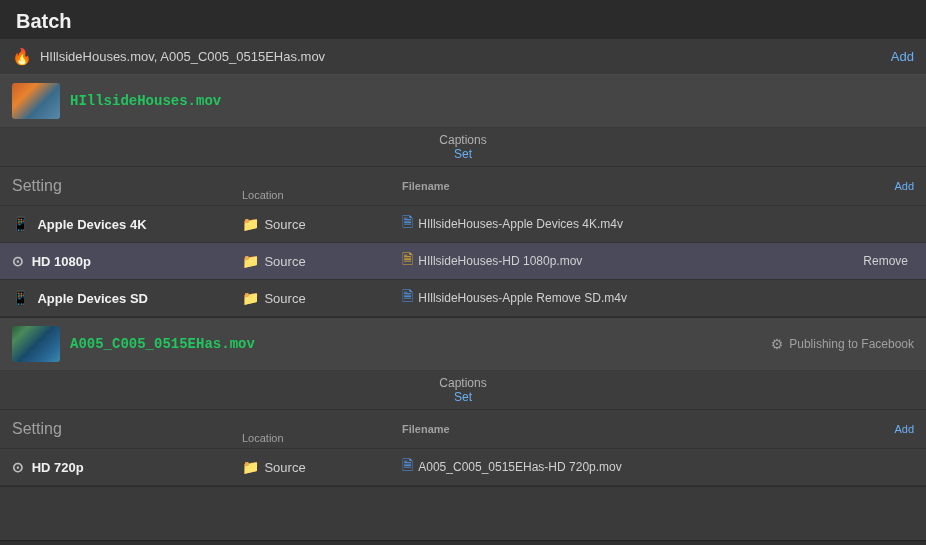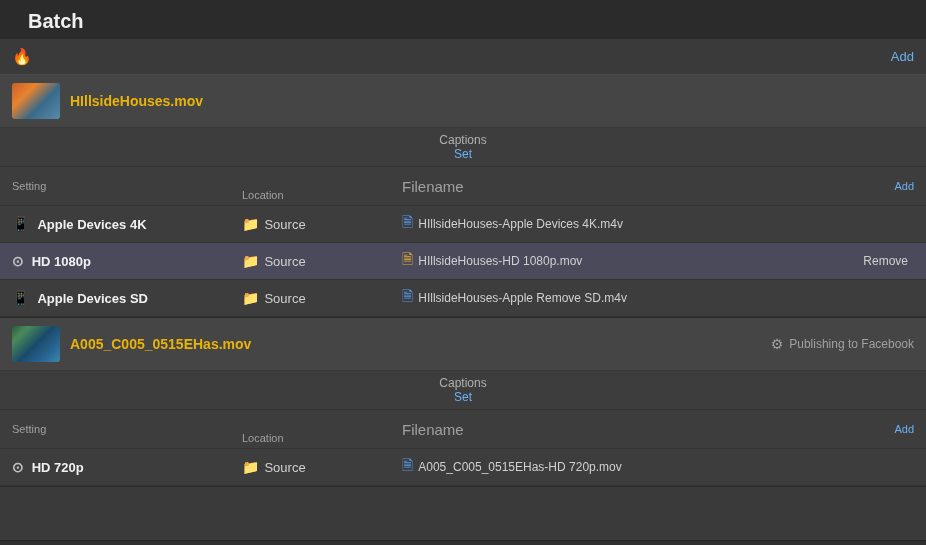--- a/index.html
+++ b/index.html
@@ -8,21 +8,21 @@
       height: 545px;
       background: #2b2b2b;
       font-family: -apple-system, BlinkMacSystemFont, 'Helvetica Neue', sans-serif;
       color: #e0e0e0;
       overflow: hidden;
     }
     .page-title {
       font-size: 20px;
       font-weight: 600;
       color: #f0f0f0;
-      padding: 10px 16px 6px 28px;
+      padding: 10px 16px 6px 16px;
     }
     .main-container {
       display: flex;
       height: calc(545px - 44px);
     }
     .content-area {
       flex: 1;
       background: #3a3a3a;
       overflow-y: auto;
       padding: 0;
@@ -76,21 +76,22 @@
     }
     .thumb-houses {
       background: linear-gradient(135deg, #c8602a 0%, #e8832e 30%, #3a6a8a 60%, #5a8aaa 100%);
     }
     .thumb-sea {
       background: linear-gradient(135deg, #2a5a3a 0%, #4a8a5a 20%, #1a4a6a 50%, #2a6a9a 80%, #3a8aaa 100%);
     }
     .file-name {
       font-size: 14px;
       font-weight: 600;
-      color: #eab308;
+      color: #22c55e;
+      font-family: Liberation Mono, monospace;
     }
     .file-action {
       margin-left: auto;
       display: flex;
       align-items: center;
       gap: 6px;
       color: #a0a0a0;
       font-size: 12px;
     }
     .gear-icon { font-size: 14px; }
@@ -117,23 +118,23 @@
       border: none;
     }
     
     .col-headers {
       display: flex;
       align-items: center;
       padding: 4px 12px;
       background: #3d3d3d;
       border-bottom: 1px solid #333;
     }
-    .col-setting { width: 230px; font-size: 11px; color: #a0a0a0; }
+    .col-setting { width: 230px; font-size: 16px; color: #a0a0a0; }
     .col-location { width: 160px; font-size: 11px; color: #a0a0a0; margin-top: 18px; }
-    .col-filename { flex: 1; font-size: 15px; color: #a0a0a0; }
+    .col-filename { flex: 1; font-size: 11px; color: #a0a0a0; font-weight: bold; }
     .col-add { color: #6ab0f5; font-size: 11px; cursor: pointer; background: none; border: none; }
 
     
     .encode-row {
       display: flex;
       align-items: center;
       padding: 6px 12px;
       background: #3d3d3d;
       border-bottom: 1px solid #333;
     }
@@ -207,20 +208,21 @@
 <body>
 
 <div class="page-title">Batch</div>
 
 <div class="main-container">
   <div class="content-area">
 
     <div class="top-bar">
       <div class="top-bar-files">
         <span class="fire-icon">🔥</span>
+        <span>HIllsideHouses.mov, A005_C005_0515EHas.mov</span>
       </div>
       <button class="add-btn">Add</button>
     </div>
 
     <div class="file-section">
       <div class="file-header">
         <div class="file-thumb thumb-houses"></div>
         <span class="file-name">HIllsideHouses.mov</span>
       </div>
       <div class="captions-row">

